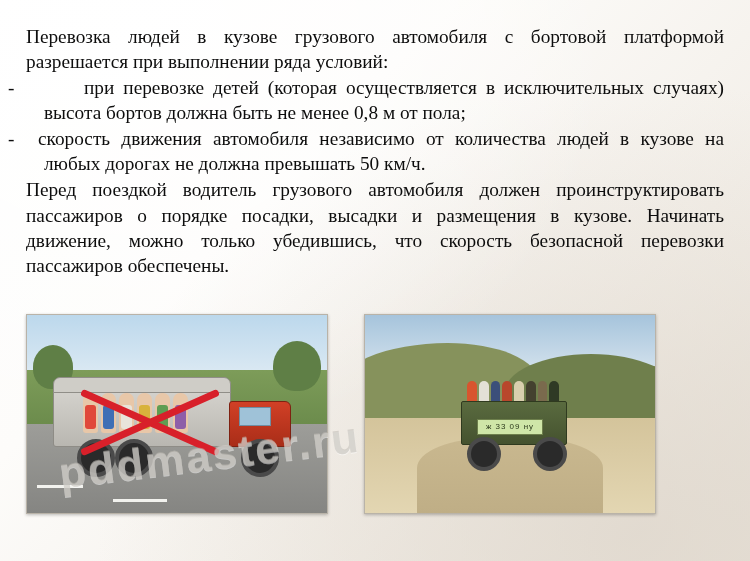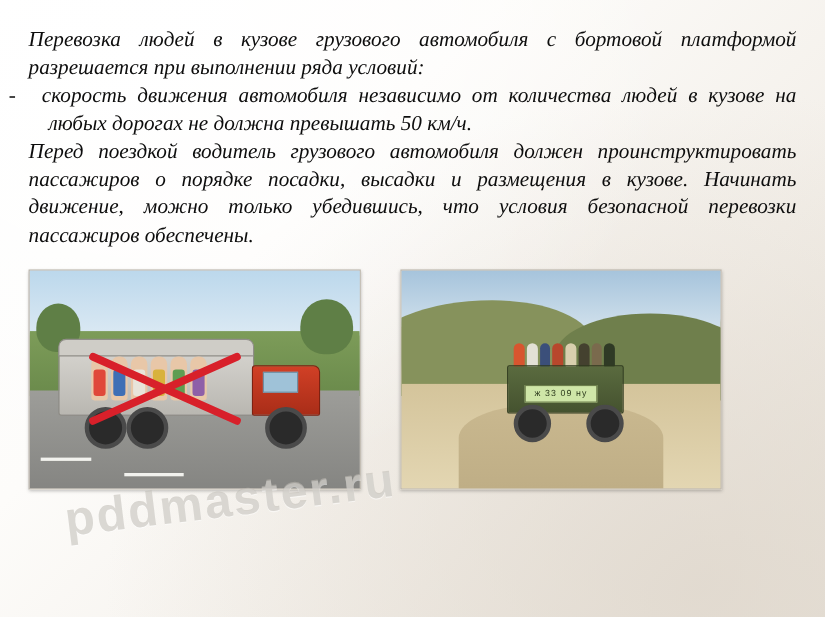--- a/index.html
+++ b/index.html
@@ -28,21 +28,20 @@
     inset: 0;
     background:
       radial-gradient(ellipse at 18% 8%, rgba(255,255,255,0.95) 0%, rgba(255,255,255,0) 55%),
       radial-gradient(ellipse at 85% 95%, rgba(222,214,203,0.75) 0%, rgba(255,255,255,0) 60%);
     pointer-events: none;
   }
   .text-block {
     position: relative;
     padding: 24px 26px 0 26px;
     z-index: 2;
-    font-style: italic;
   }
   .para {
     margin: 0 0 1px 0;
     font-size: 19.3px;
     line-height: 1.30;
     color: #0d0d0d;
     text-align: justify;
     text-justify: inter-word;
   }
   .para .tab {
@@ -53,21 +52,21 @@
     padding-left: 18px;
     text-indent: -18px;
   }
   .para.bullet-dash .dash {
     display: inline-block;
     width: 12px;
   }
   .images-row {
     position: relative;
     z-index: 2;
-    margin-top: 18px;
+    margin-top: 36px;
     padding: 0 26px;
     display: flex;
     gap: 36px;
     justify-content: flex-start;
   }
   .photo {
     position: relative;
     overflow: hidden;
     border: 1px solid #b9b3a8;
     box-shadow: 0 1px 3px rgba(0,0,0,0.25);
@@ -148,24 +147,25 @@
 </head>
 <body>
 
 <div class="slide">
 
   <div class="text-block">
 
     <p class="para">Перевозка людей в кузове грузового автомобиля с бортовой платформой разрешается при выполнении ряда условий:</p>
 
 
+    <p class="para bullet-dash"><span class="dash">-</span><span class="tab"></span><span>при перевозке детей (которая осуществляется в исключительных случаях) высота бортов должна быть не менее 0,8 м от пола;</span></p>
 
     <p class="para bullet-dash"><span class="dash">-</span><span>скорость движения автомобиля независимо от количества людей в кузове на любых дорогах не должна превышать 50 км/ч.</span></p>
 
-    <p class="para">Перед поездкой водитель грузового автомобиля должен проинструктировать пассажиров о порядке посадки, высадки и размещения в кузове. Начинать движение, можно только убедившись, что условия безопасной перевозки пассажиров обеспечены.</p>
+    <p class="para">Перед поездкой водитель грузового автомобиля должен проинструктировать пассажиров о порядке посадки, высадки и размещения в кузове. Начинать движение, можно только убедившись, что скорость безопасной перевозки пассажиров обеспечены.</p>
 
   </div>
 
   <div class="images-row">
 
     <div class="photo photo-left">
       <div class="sky-l"></div>
       <div class="grass-l"></div>
       <div class="tree-l" style="left:6px; top:30px; width:40px; height:44px;"></div>
       <div class="tree-l" style="left:246px; top:26px; width:48px; height:50px;"></div>

